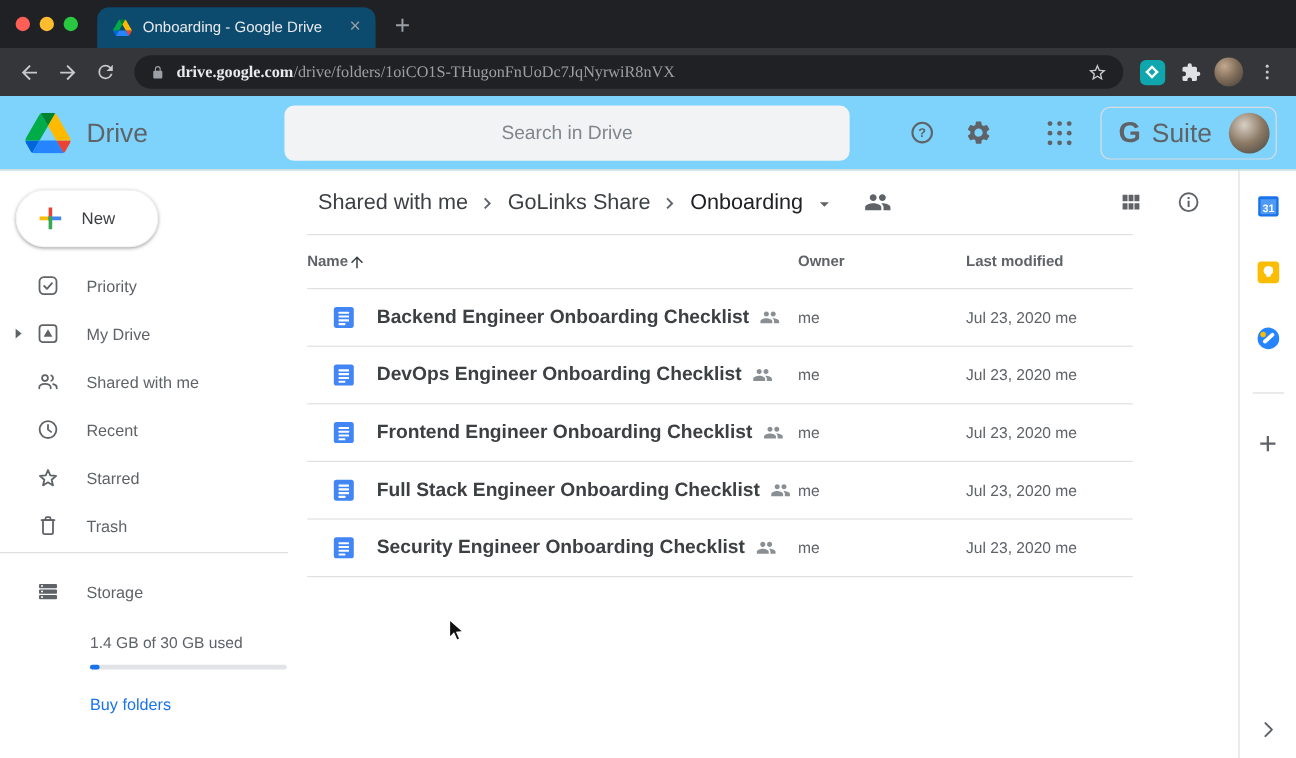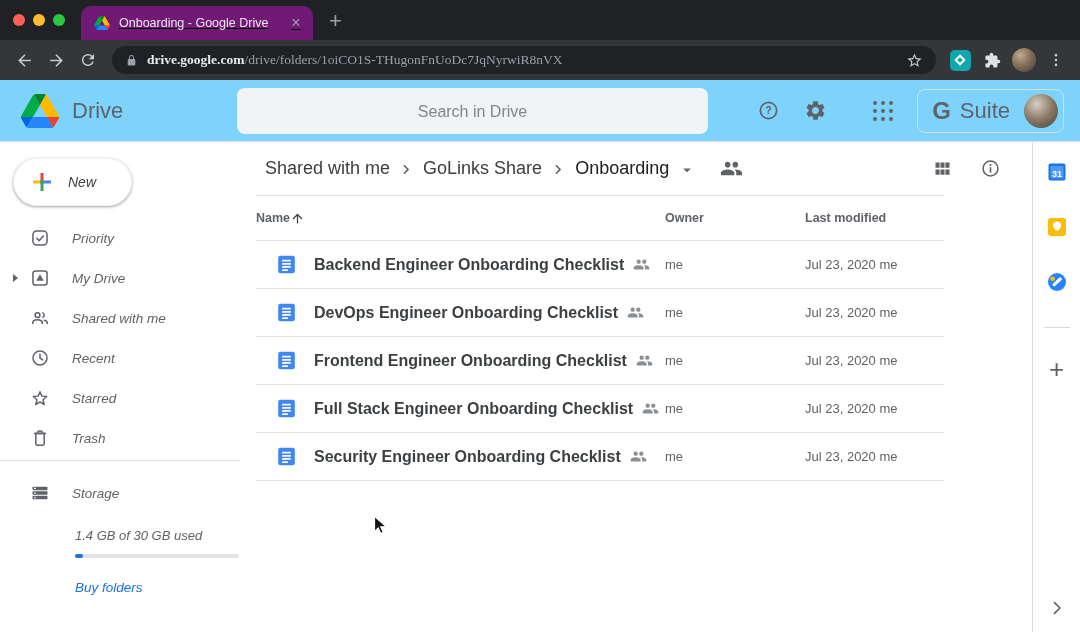--- a/index.html
+++ b/index.html
@@ -5,22 +5,22 @@
   * { margin:0; padding:0; box-sizing:border-box; }
   html,body { width:1080px; height:632px; overflow:hidden; background:#fff;
               font-family:"Liberation Sans","DejaVu Sans",sans-serif; position:relative; }
   svg { display:block; }
 
   
   .tabstrip { height:40px; background:#202124; display:flex; align-items:flex-end; }
   .traffic-lights { display:flex; gap:8px; align-items:center; height:40px; padding:0 16px 0 13px; }
   .light { width:12px; height:12px; border-radius:50%; }
   .light.red{background:#ff5f57;} .light.yellow{background:#febc2e;} .light.green{background:#28c840;}
-  .tab { width:232px; height:34px; background:#701a75; border-radius:10px 10px 0 0;
-         display:flex; align-items:center; gap:9px; padding:0 8px 0 13px;text-decoration:underline; }
+  .tab { width:232px; height:34px; background:#0c4a6e; border-radius:10px 10px 0 0;
+         display:flex; align-items:center; gap:9px; padding:0 8px 0 13px; }
   .tab-title { flex:1; font-size:12.5px; color:#e8eaed; white-space:nowrap; overflow:hidden; }
   .tab-close { color:#9aa0a6; font-size:16px; width:18px; text-align:center; line-height:18px; }
   .newtab { color:#9aa0a6; font-size:22px; font-weight:300; margin:0 0 8px 16px; line-height:22px; }
 
   .toolbar { height:40px; background:#35363a; display:flex; align-items:center; padding:0 8px;font-family:Liberation Serif, serif; }
   .tb-btn { width:32px; height:32px; display:flex; align-items:center; justify-content:center; color:#c7cacd; }
   .omnibox { flex:1; height:28px; background:#202124; border-radius:14px; margin:0 8px;
              display:flex; align-items:center; gap:9px; padding:0 13px; font-size:13.5px; white-space:nowrap; overflow:hidden; }
   .url-domain { color:#e8eaed; font-weight:bold; }
   .url-path { color:#9aa0a6; }
@@ -45,21 +45,21 @@
   .gsuite { height:44px; border:1px solid #dadce0; border-radius:8px; display:flex; align-items:center;
             gap:9px; padding:0 5px 0 14px; }
   .gsuite-g { font-size:24px; font-weight:bold; color:#5f6368; }
   .gsuite-text { font-size:22px; color:#5f6368; margin-right:5px; }
   .gsuite-avatar { width:34px; height:34px; border-radius:50%;
                    background:radial-gradient(circle at 38% 30%, #d8cfc4 0%, #8c7a66 48%, #41423d 100%); }
 
   
   .app-body { display:flex; height:490px; }
 
-  .sidebar { width:240px; flex:none; padding-top:16px;font-style:italic; }
+  .sidebar { width:240px; flex:none; padding-top:16px; }
   .new-button { margin-left:13px; width:119px; height:48px; border-radius:24px; background:#fff;
                 border:1px solid #f1f3f4; display:flex; align-items:center; gap:14px; padding-left:16px;
                 box-shadow:0 1px 2px rgba(60,64,67,.3), 0 1px 3px 1px rgba(60,64,67,.15); }
   .new-label { font-size:14px; color:#3c4043; }
   .nav { margin-top:12px; }
   .nav-item { height:40px; display:flex; align-items:center; padding-left:30px; position:relative;
               color:#5f6368; font-size:13.5px; }
   .expander { position:absolute; left:13px; width:0; height:0;
               border-left:5px solid #5f6368; border-top:4px solid transparent; border-bottom:4px solid transparent; }
   .nav-icon { width:20px; height:20px; margin-right:22px; color:#5f6368; flex:none; }

